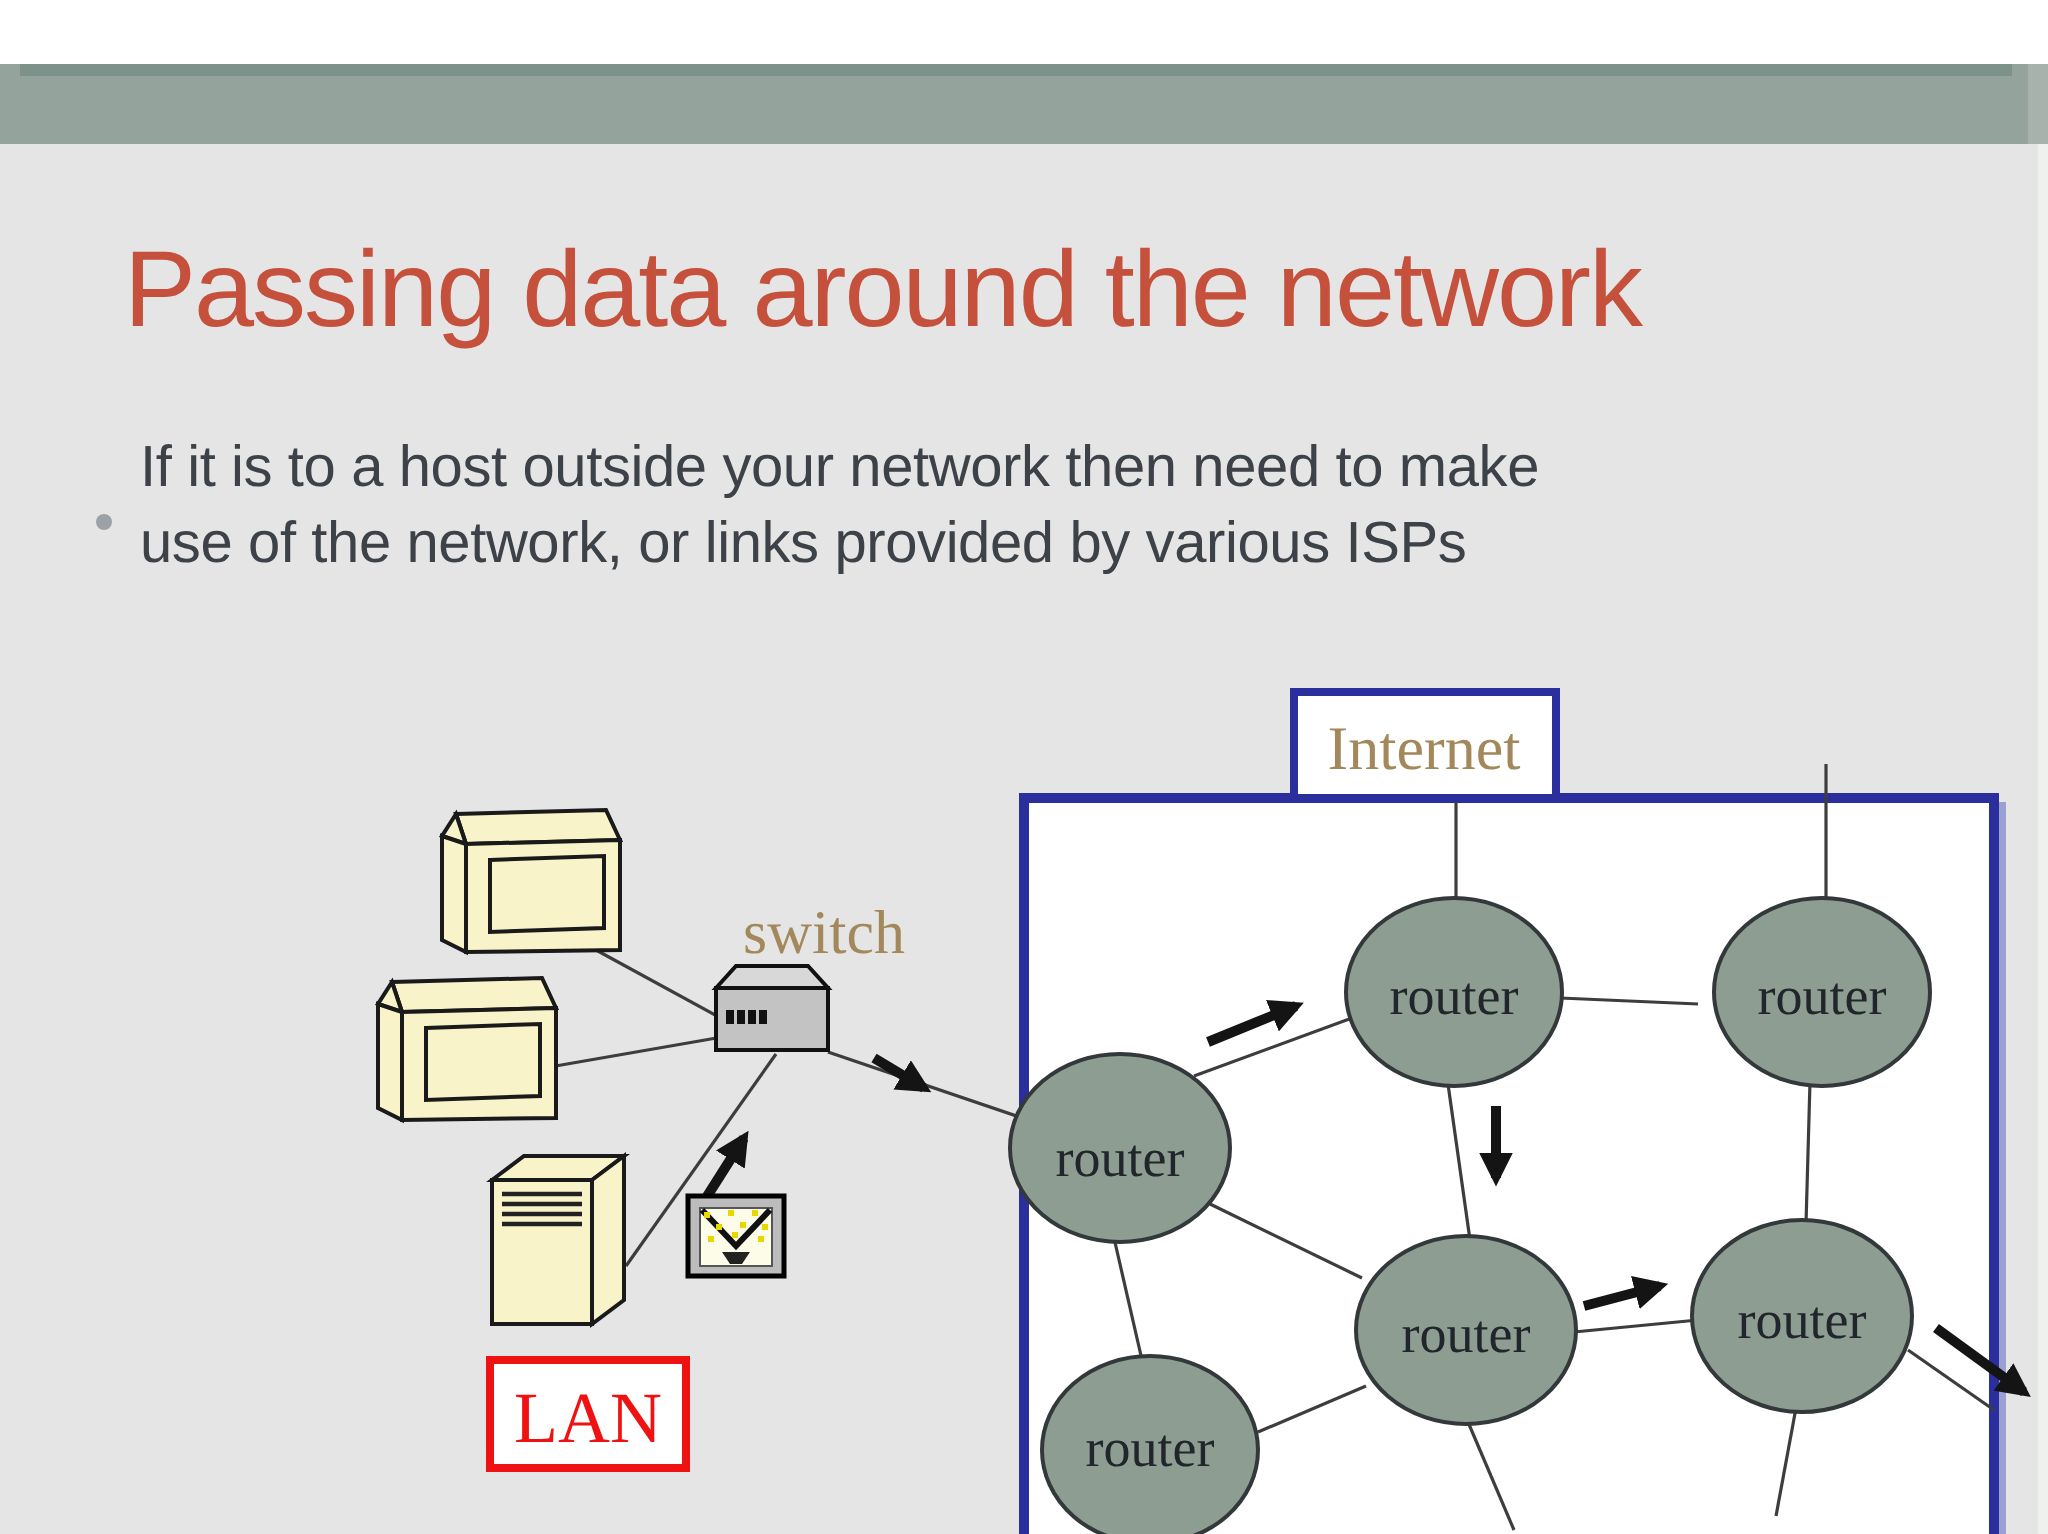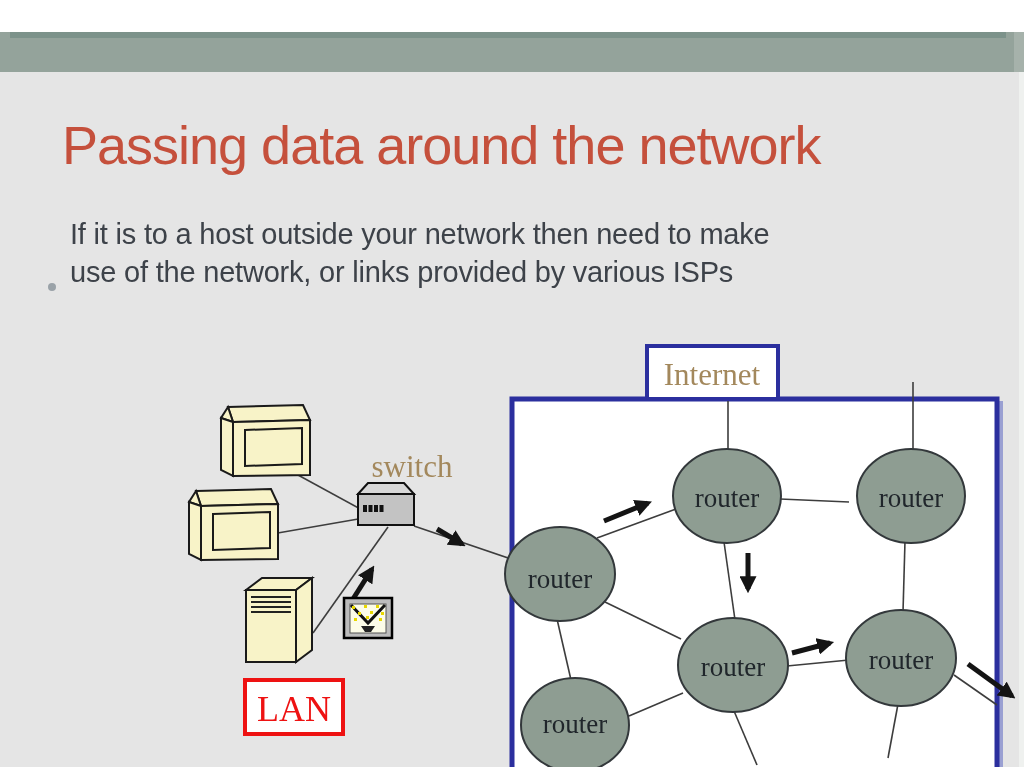--- a/index.html
+++ b/index.html
@@ -5,21 +5,21 @@
   html,body{margin:0;padding:0;background:#ffffff;}
   .slide{position:relative;width:1024px;height:767px;background:#e5e5e5;overflow:hidden;
          font-family:"Liberation Sans",sans-serif;margin-top:32px;}
   .topbar{position:absolute;left:0;top:0;width:1024px;height:40px;background:#94a39b;}
   .topbar-accent{position:absolute;left:10px;top:0;width:996px;height:6px;background:#7c928a;}
   .topbar-rightlight{position:absolute;right:0;top:0;width:10px;height:40px;background:#a6b2ab;}
   .rightbar{position:absolute;right:0;top:40px;width:5px;height:722px;background:#eff1ef;}
   .bottombar{position:absolute;left:0;bottom:0;width:1024px;height:5px;background:#e9ebe9;}
   .title{position:absolute;left:62px;top:82px;margin:0;font-size:54px;font-weight:400;
          letter-spacing:-1px;color:#c5503c;white-space:nowrap;}
-  .bullet{position:absolute;left:48px;top:183px;display:flex;align-items:flex-end;}
+  .bullet{position:absolute;left:48px;top:183px;display:flex;align-items:center;}
   .bullet .dot{width:8px;height:8px;border-radius:50%;background:#9aa2a8;margin:15px 14px 0 0;flex:0 0 auto;}
   .bullet-text{font-size:29px;line-height:38px;color:#3d4249;letter-spacing:-0.2px;white-space:nowrap;}
   svg.diagram{position:absolute;left:0;top:0;}
   .router-label{font-family:"Liberation Serif",serif;font-size:27px;fill:#20262b;}
   .tan-label{font-family:"Liberation Serif",serif;font-size:31px;fill:#a3885c;}
   .lan-label{font-family:"Liberation Serif",serif;font-size:36px;fill:#ee1212;}
 </style>
 </head>
 <body>
 

